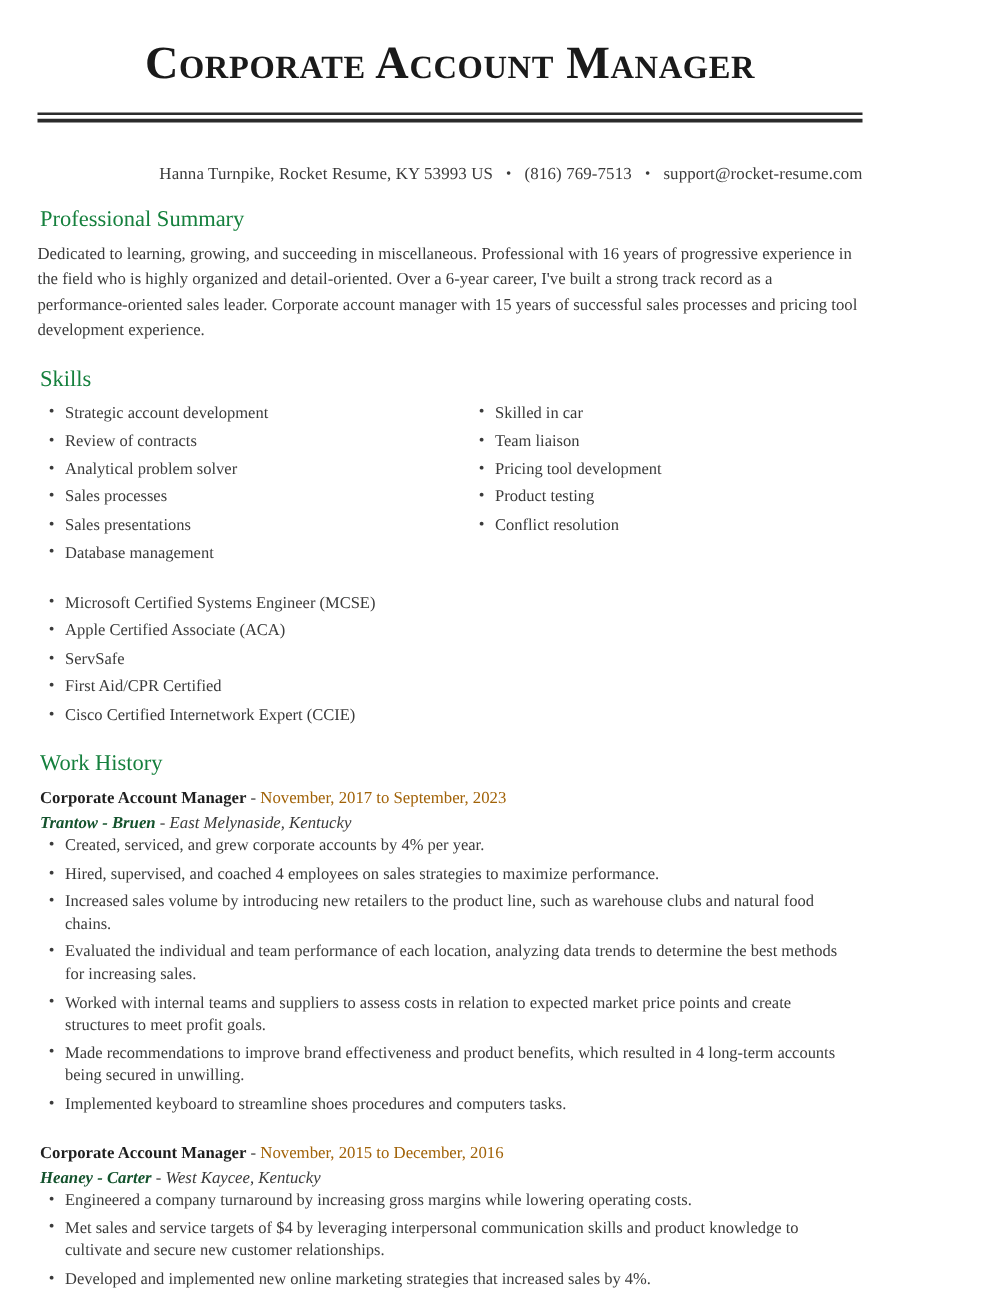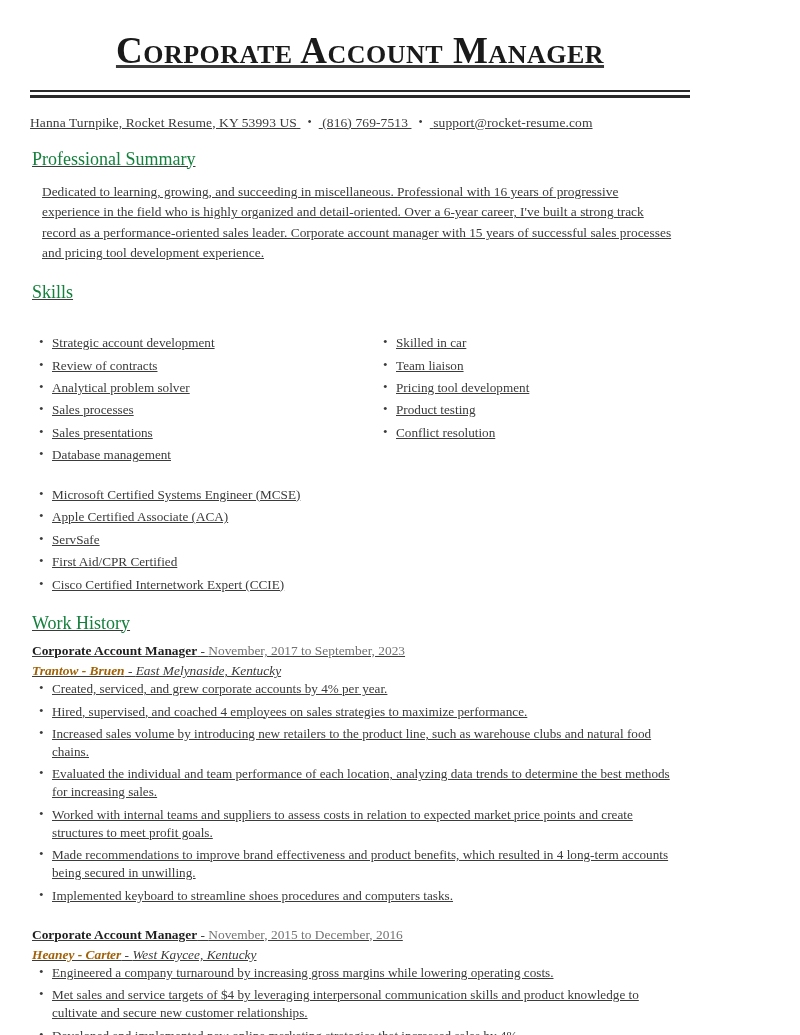--- a/index.html
+++ b/index.html
@@ -14,21 +14,20 @@
     font-family: "Liberation Serif", "DejaVu Serif", serif;
     color: #3b3b3b;
     -webkit-font-smoothing: antialiased;
   }
   .page {
     width: 720px;
     height: 1035px;
     box-sizing: border-box;
     padding: 0 30px;
     position: relative;
-    text-decoration: underline;
   }
 
   
   .resume-title {
     text-align: center;
     font-family: "Liberation Serif", "DejaVu Serif", serif;
     font-variant: small-caps;
     font-weight: bold;
     font-size: 37px;
     letter-spacing: 0.5px;
@@ -44,24 +43,24 @@
   .rule-top {
     border-top: 2px solid #2b2b2b;
     height: 0;
   }
   .rule-bottom {
     border-top: 3px solid #2b2b2b;
     height: 0;
     margin-top: 3px;
   }
   .contact-line {
-    text-align: left;
+    text-align: right;
     font-size: 13.5px;
     color: #3b3b3b;
-    margin-top: 17px;
+    margin-top: 33px;
     letter-spacing: 0.1px;
   }
   .contact-sep {
     display: inline-block;
     padding: 0 7px;
     font-size: 12px;
     vertical-align: 1px;
   }
 
   
@@ -73,21 +72,21 @@
     font-weight: normal;
     font-size: 18px;
     color: #15803d;
     margin: 0 0 7px 2px;
     line-height: 1.25;
   }
   .summary-text {
     font-size: 13.4px;
     line-height: 1.52;
     color: #3b3b3b;
-    margin: 12px;
+    margin: 0;
     text-align: left;
     padding-right: 4px;
   }
 
   
   ul.bullets {
     list-style: none;
     margin: 0;
     padding: 0;
   }
@@ -108,21 +107,20 @@
     color: #3b3b3b;
   }
 
   .skills-columns {
     display: flex;
     width: 100%;
   }
   .skills-col {
     width: 50%;
     box-sizing: border-box;
-    margin-top: 24px;
   }
   .skills-col.right {
     padding-left: 14px;
   }
 
   
   .job {
     margin-bottom: 2px;
   }
   .job + .job {
@@ -132,33 +130,33 @@
     font-size: 13.4px;
     line-height: 1.42;
     color: #3b3b3b;
     margin-left: 2px;
   }
   .job-title {
     font-weight: bold;
     color: #1f1f1f;
   }
   .job-dash { color: #3b3b3b; }
-  .job-dates { color: #737373; }
+  .job-dates { color: #a16207; }
   .job-line-2 {
     font-size: 13.4px;
     line-height: 1.42;
     font-style: italic;
     color: #3b3b3b;
     margin-left: 2px;
     margin-top: 1px;
   }
   .company {
     font-weight: bold;
     font-style: italic;
-    color: #a16207;
+    color: #14532d;
     text-align: center;
   }
   .job-bullets {
     margin-top: 9px;
   }
   .job-bullets > li {
     margin-bottom: 5px;
     padding-right: 6px;
   }
   .section.work { margin-top: 18px; }

